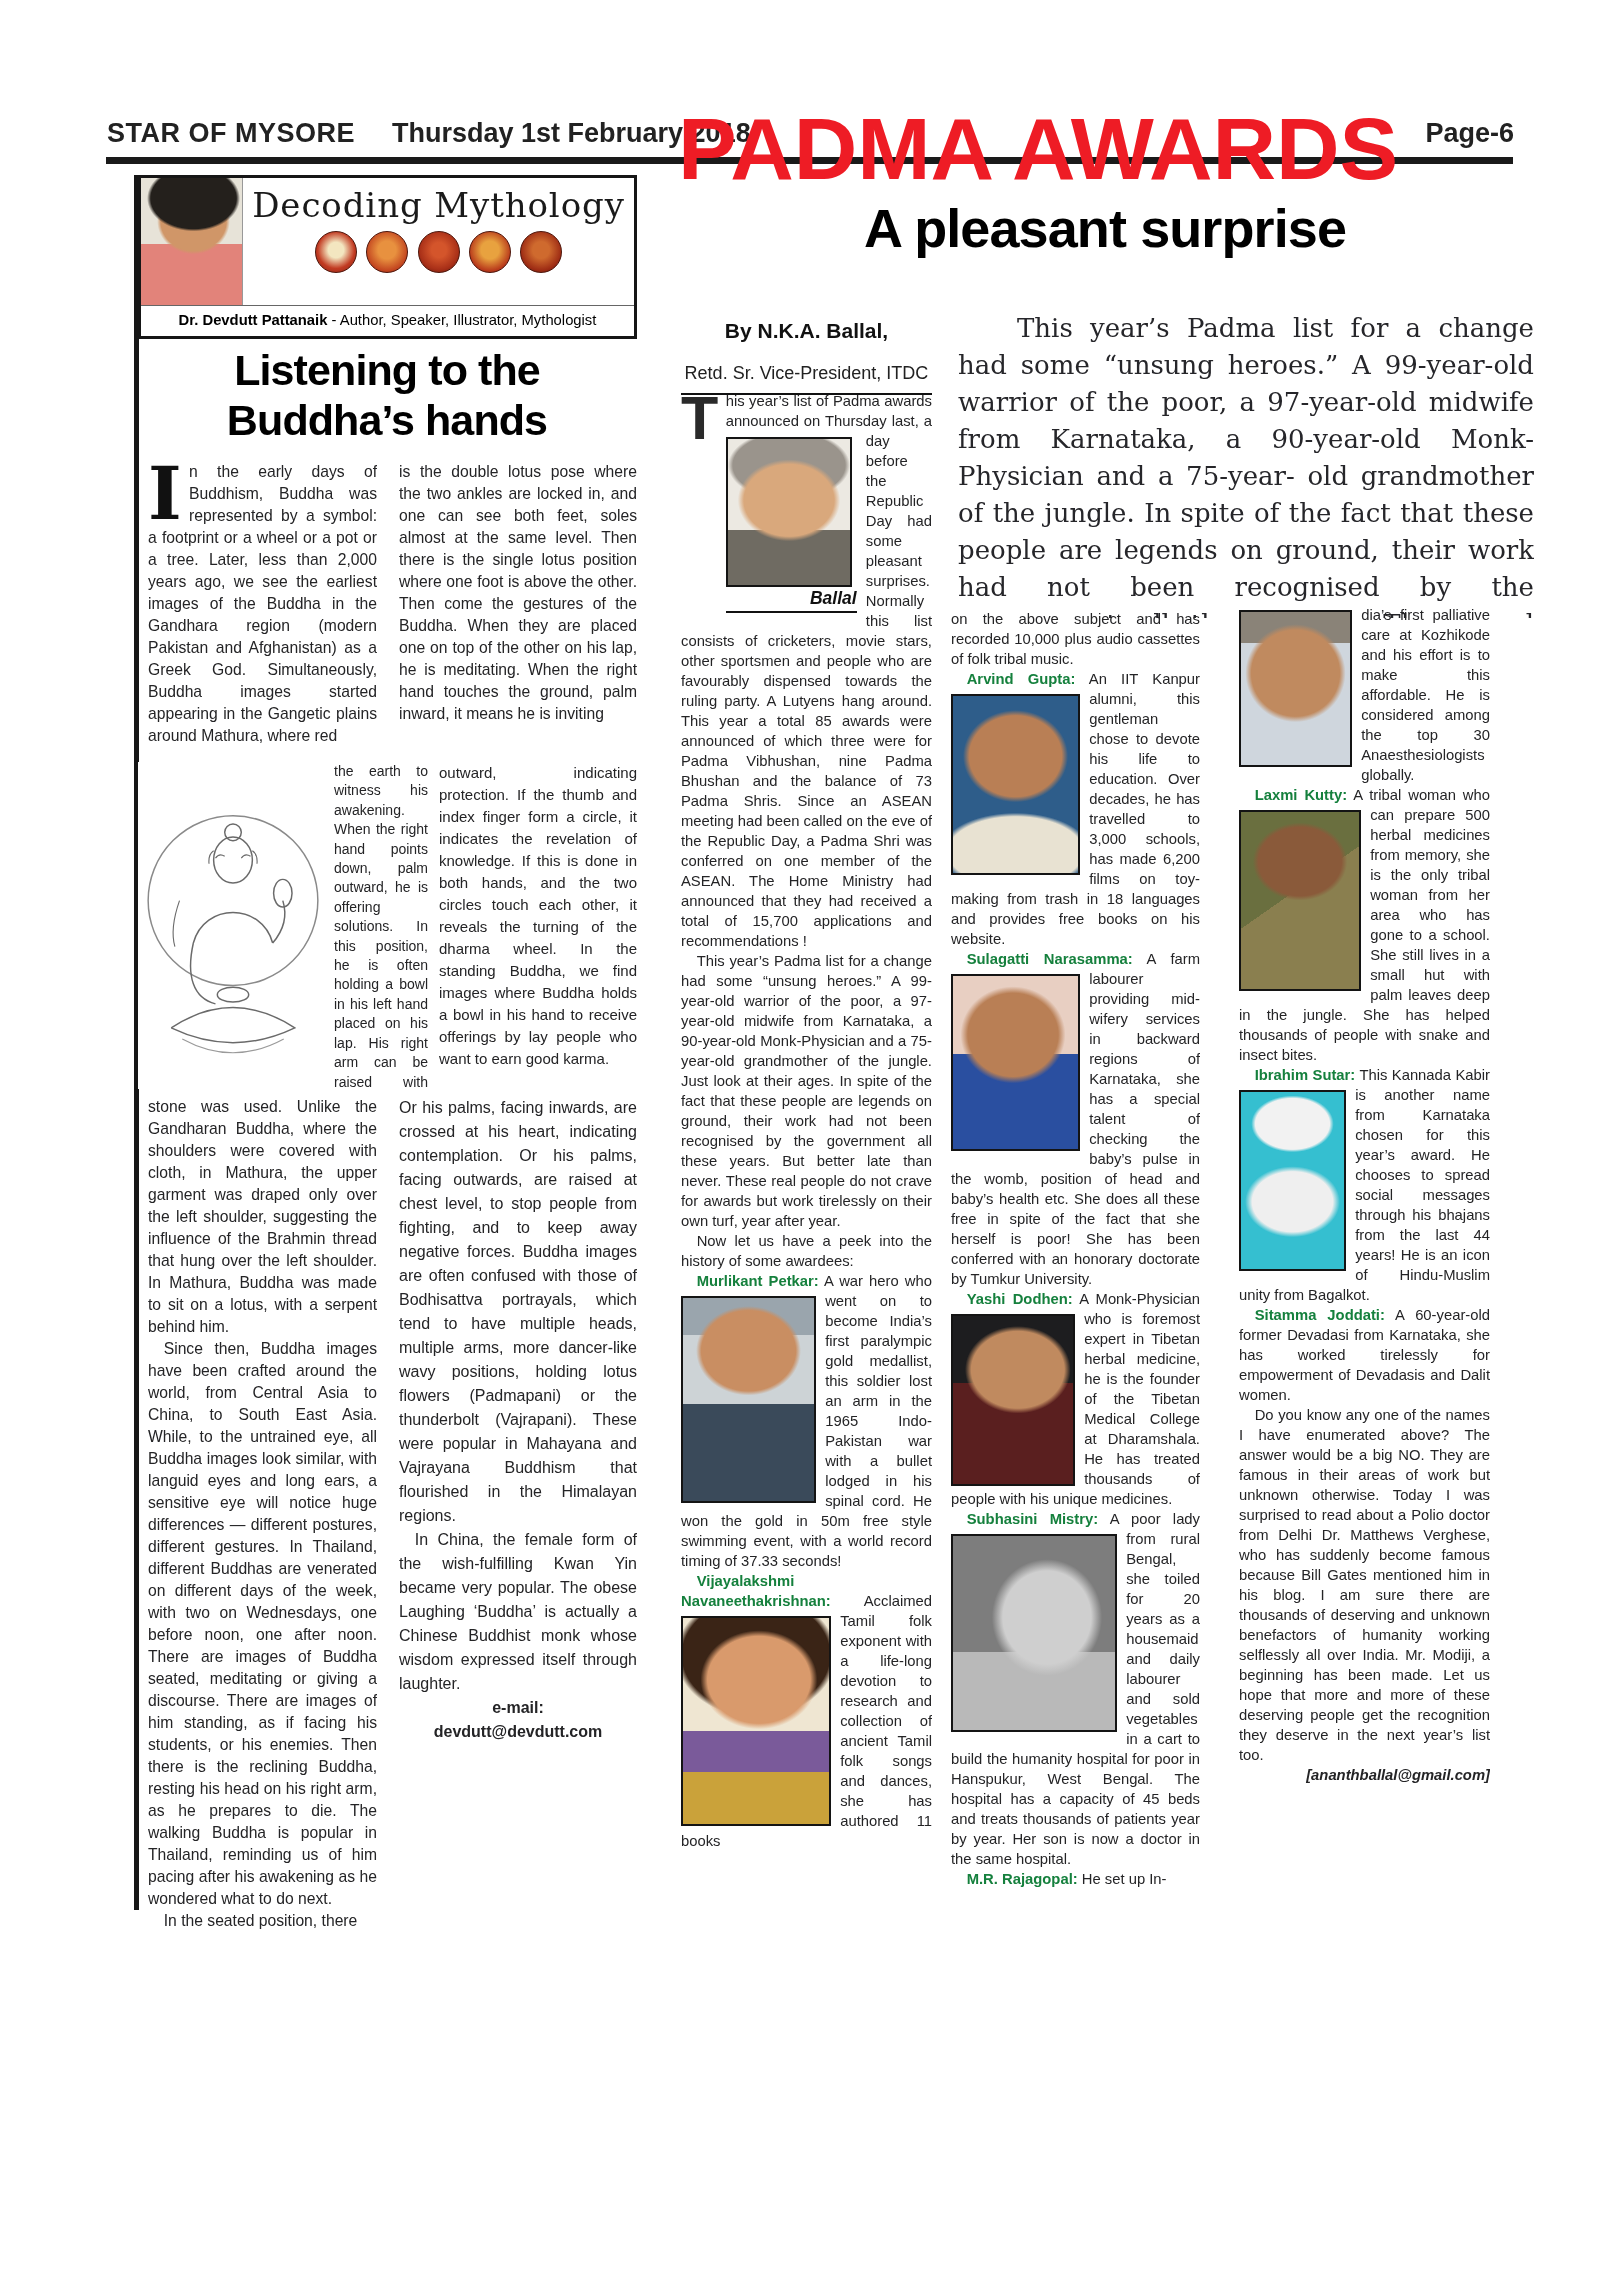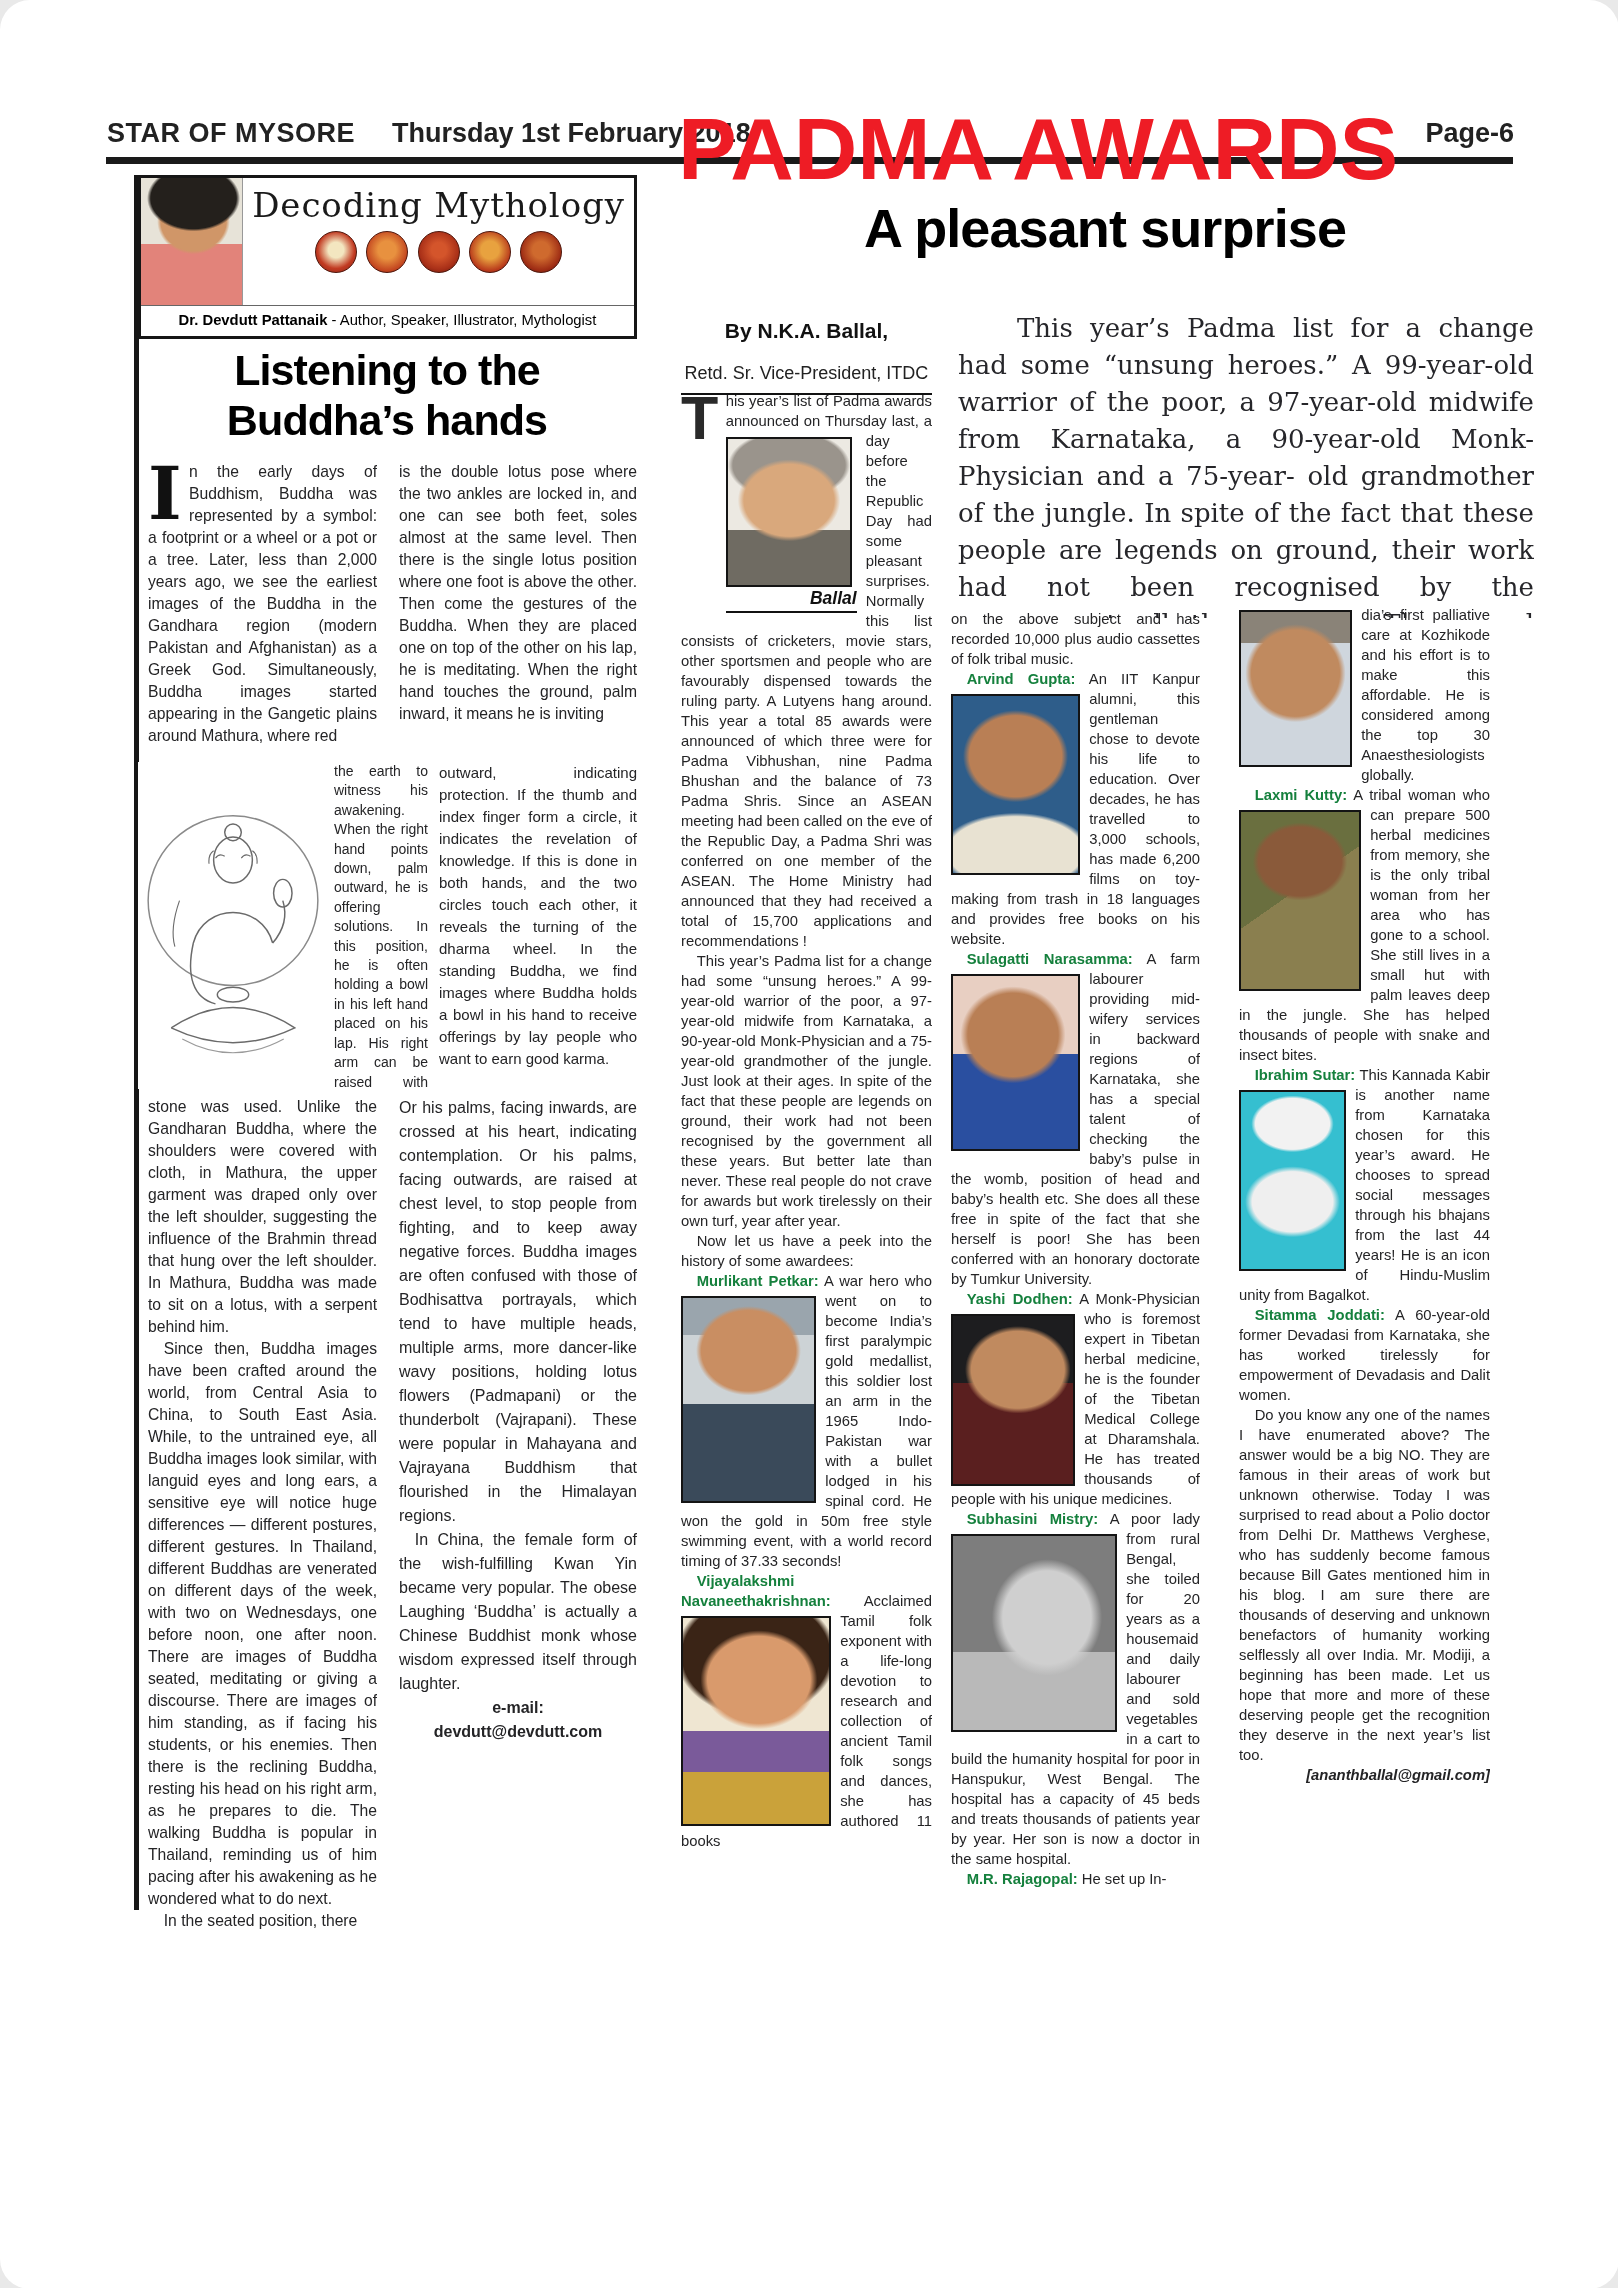--- a/index.html
+++ b/index.html
@@ -1,18 +1,18 @@
 <!DOCTYPE html>
 <html style="font-size:14.8px"><head>
 <meta charset="utf-8">
 <style>
   * { margin:0; padding:0; box-sizing:border-box; }
   html,body { background:#e9e9e9; }
   .page { position:relative; width:1619px; height:2289px; background:#ffffff;
-          font-family:"Liberation Sans", sans-serif; color:#1d1d1f; margin:0 auto; overflow:hidden;border-radius:30px; }
+          font-family:"Liberation Sans", sans-serif; color:#1d1d1f; margin:0 auto; overflow:hidden; }
 
   
   .hdr-paper { position:absolute; left:107px; top:118px; font-size:27px; font-weight:bold; color:#222; letter-spacing:0.5px; }
   .hdr-date  { position:absolute; left:392px; top:118px; font-size:27px; font-weight:bold; color:#222; }
   .hdr-page  { position:absolute; right:105px; top:118px; font-size:27px; font-weight:bold; color:#222; }
   .hdr-rule  { position:absolute; left:106px; top:157px; width:1407px; height:6.5px; background:#1a1a1a; }
 
   
   .left-rule { position:absolute; left:134px; top:175px; width:4.6px; height:1735px; background:#161616; }
   .mast { position:absolute; left:138px; top:175px; width:499px; height:164px; border:3.7px solid #161616; background:#fff; }

